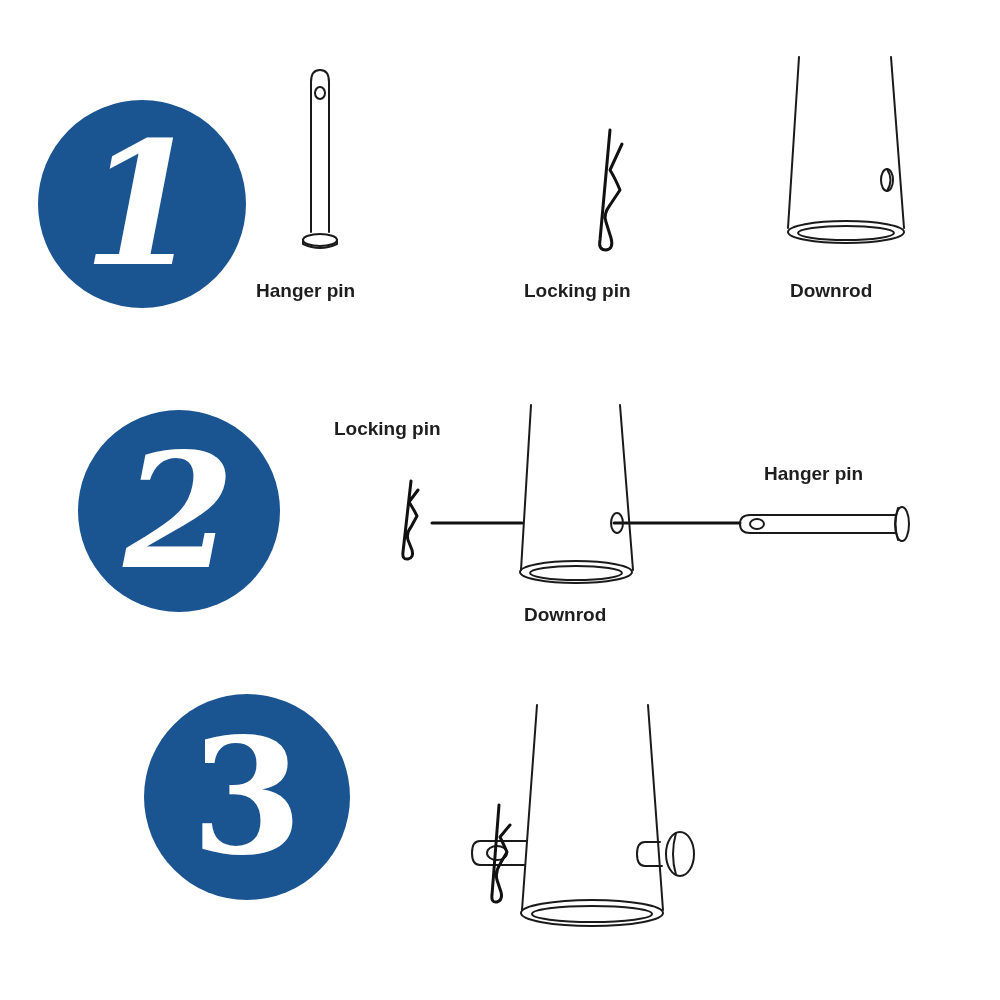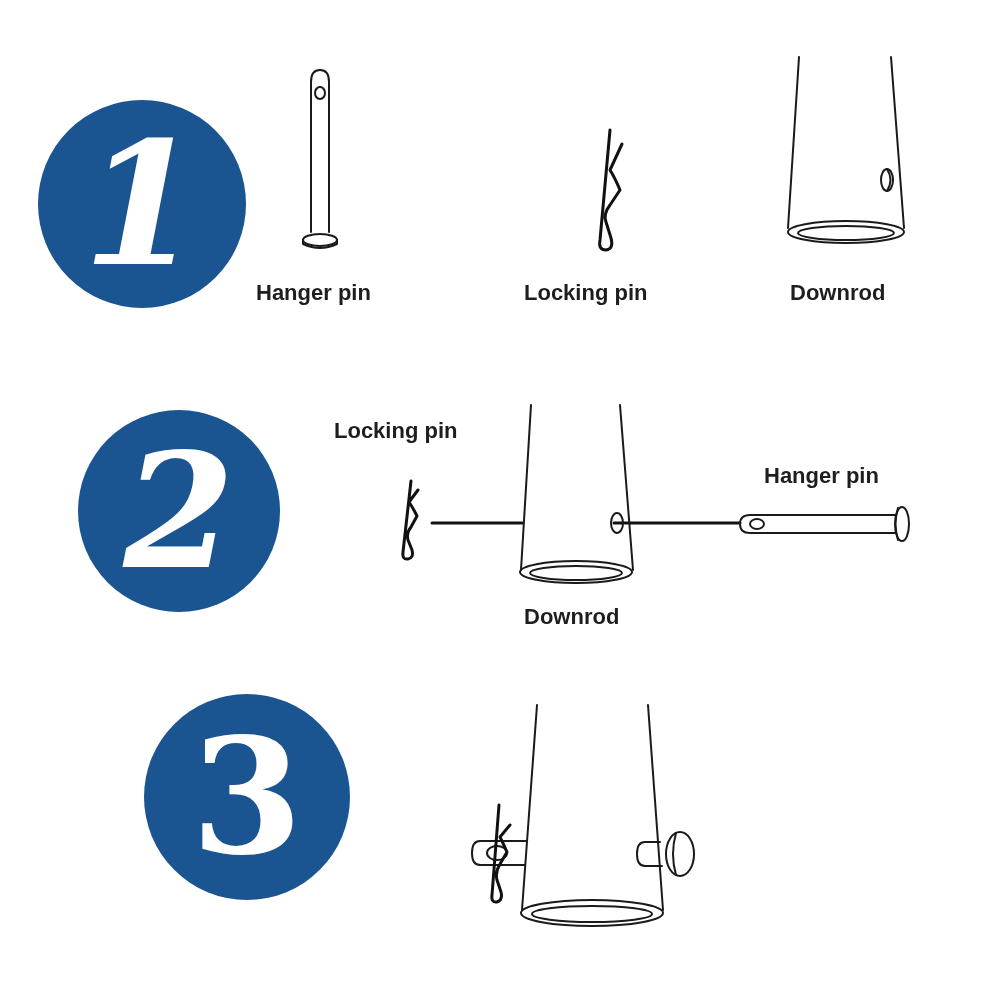--- a/index.html
+++ b/index.html
@@ -1,20 +1,20 @@
 <!DOCTYPE html>
 <html><head>
   <meta charset="utf-8">
   <style>
     html, body { margin: 0; padding: 0; background: #ffffff; }
     body { width: 1000px; height: 1000px; position: relative; overflow: hidden; font-family: "Liberation Sans", sans-serif; }
     .canvas { position: absolute; left: 0; top: 0; width: 1000px; height: 1000px; }
     .step-badge { position: absolute; border-radius: 50%; background: #1a5491; }
     .step-num { position: absolute; left: 0; top: 0; width: 100%; height: 100%; display: flex; align-items: center; justify-content: center; color: #ffffff; font-family: "DejaVu Serif", serif; font-style: italic; font-weight: bold; }
-    .label { position: absolute; font-family: "Liberation Sans", sans-serif; font-weight: bold; font-size: 22px; color: #1e1e1e; white-space: nowrap; }
+    .label { position: absolute; font-family: "Liberation Sans", sans-serif; font-weight: bold; font-size: 19px; color: #1e1e1e; white-space: nowrap; }
     svg.art { position: absolute; left: 0; top: 0; }
     .stroke { fill: none; stroke: #1a1a1a; stroke-width: 2; stroke-linecap: round; stroke-linejoin: round; }
     .thick { fill: none; stroke: #111; stroke-width: 3; stroke-linecap: round; stroke-linejoin: round; }
     .fillw { fill: #fff; stroke: #1a1a1a; stroke-width: 2; }
   </style>
 </head>
 <body>
 
 <div class="canvas">
 

